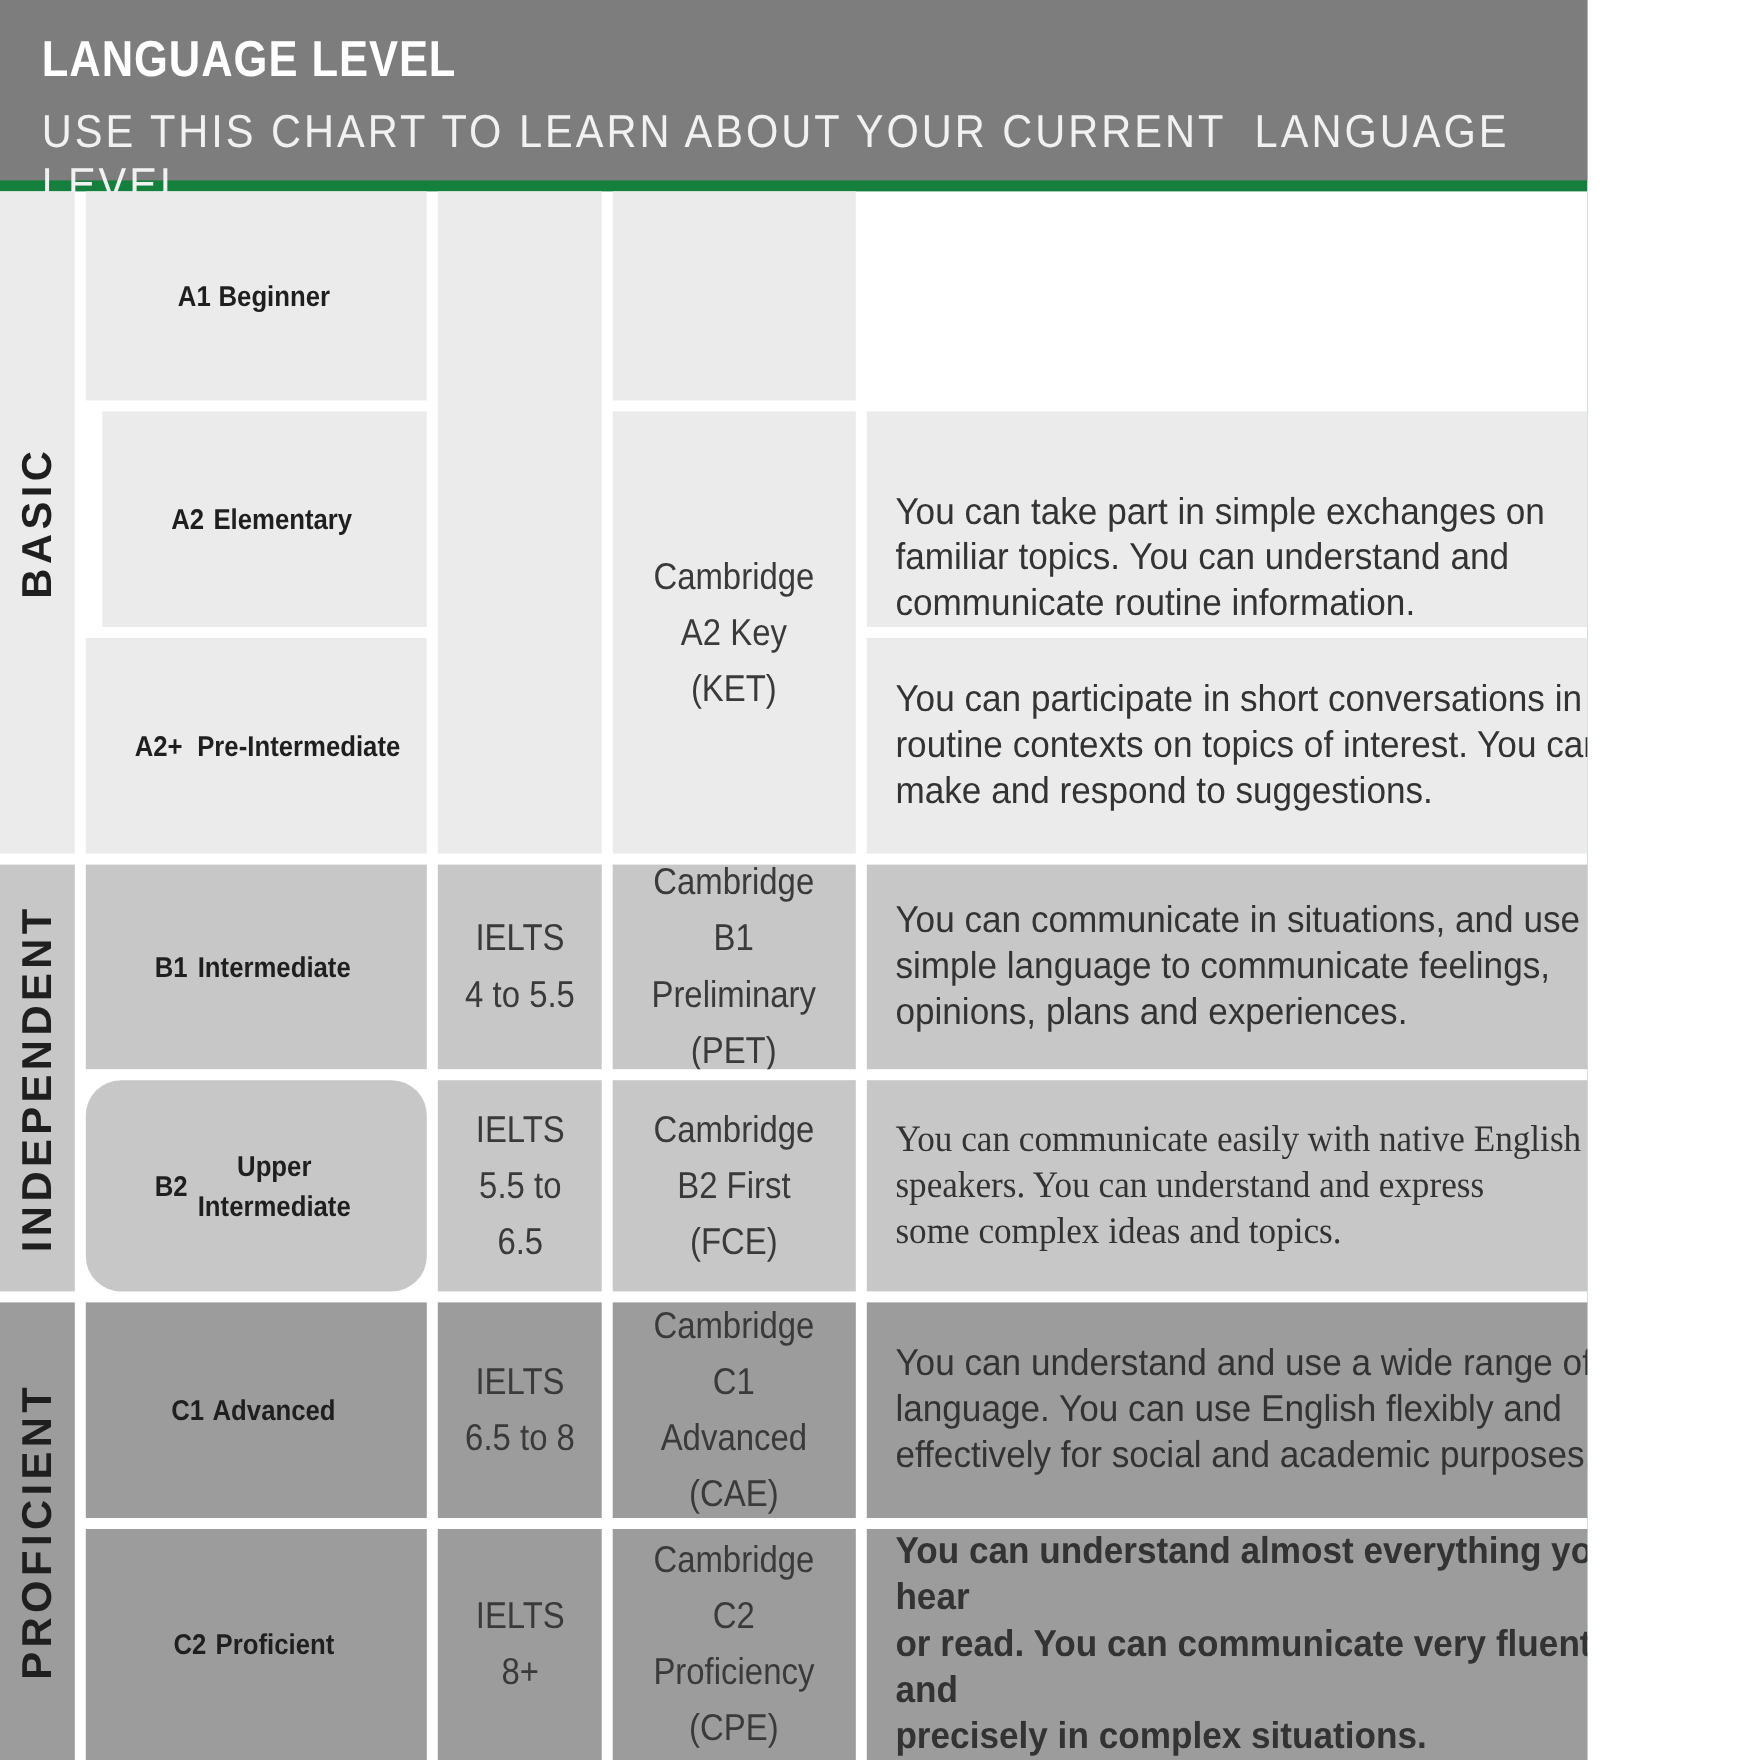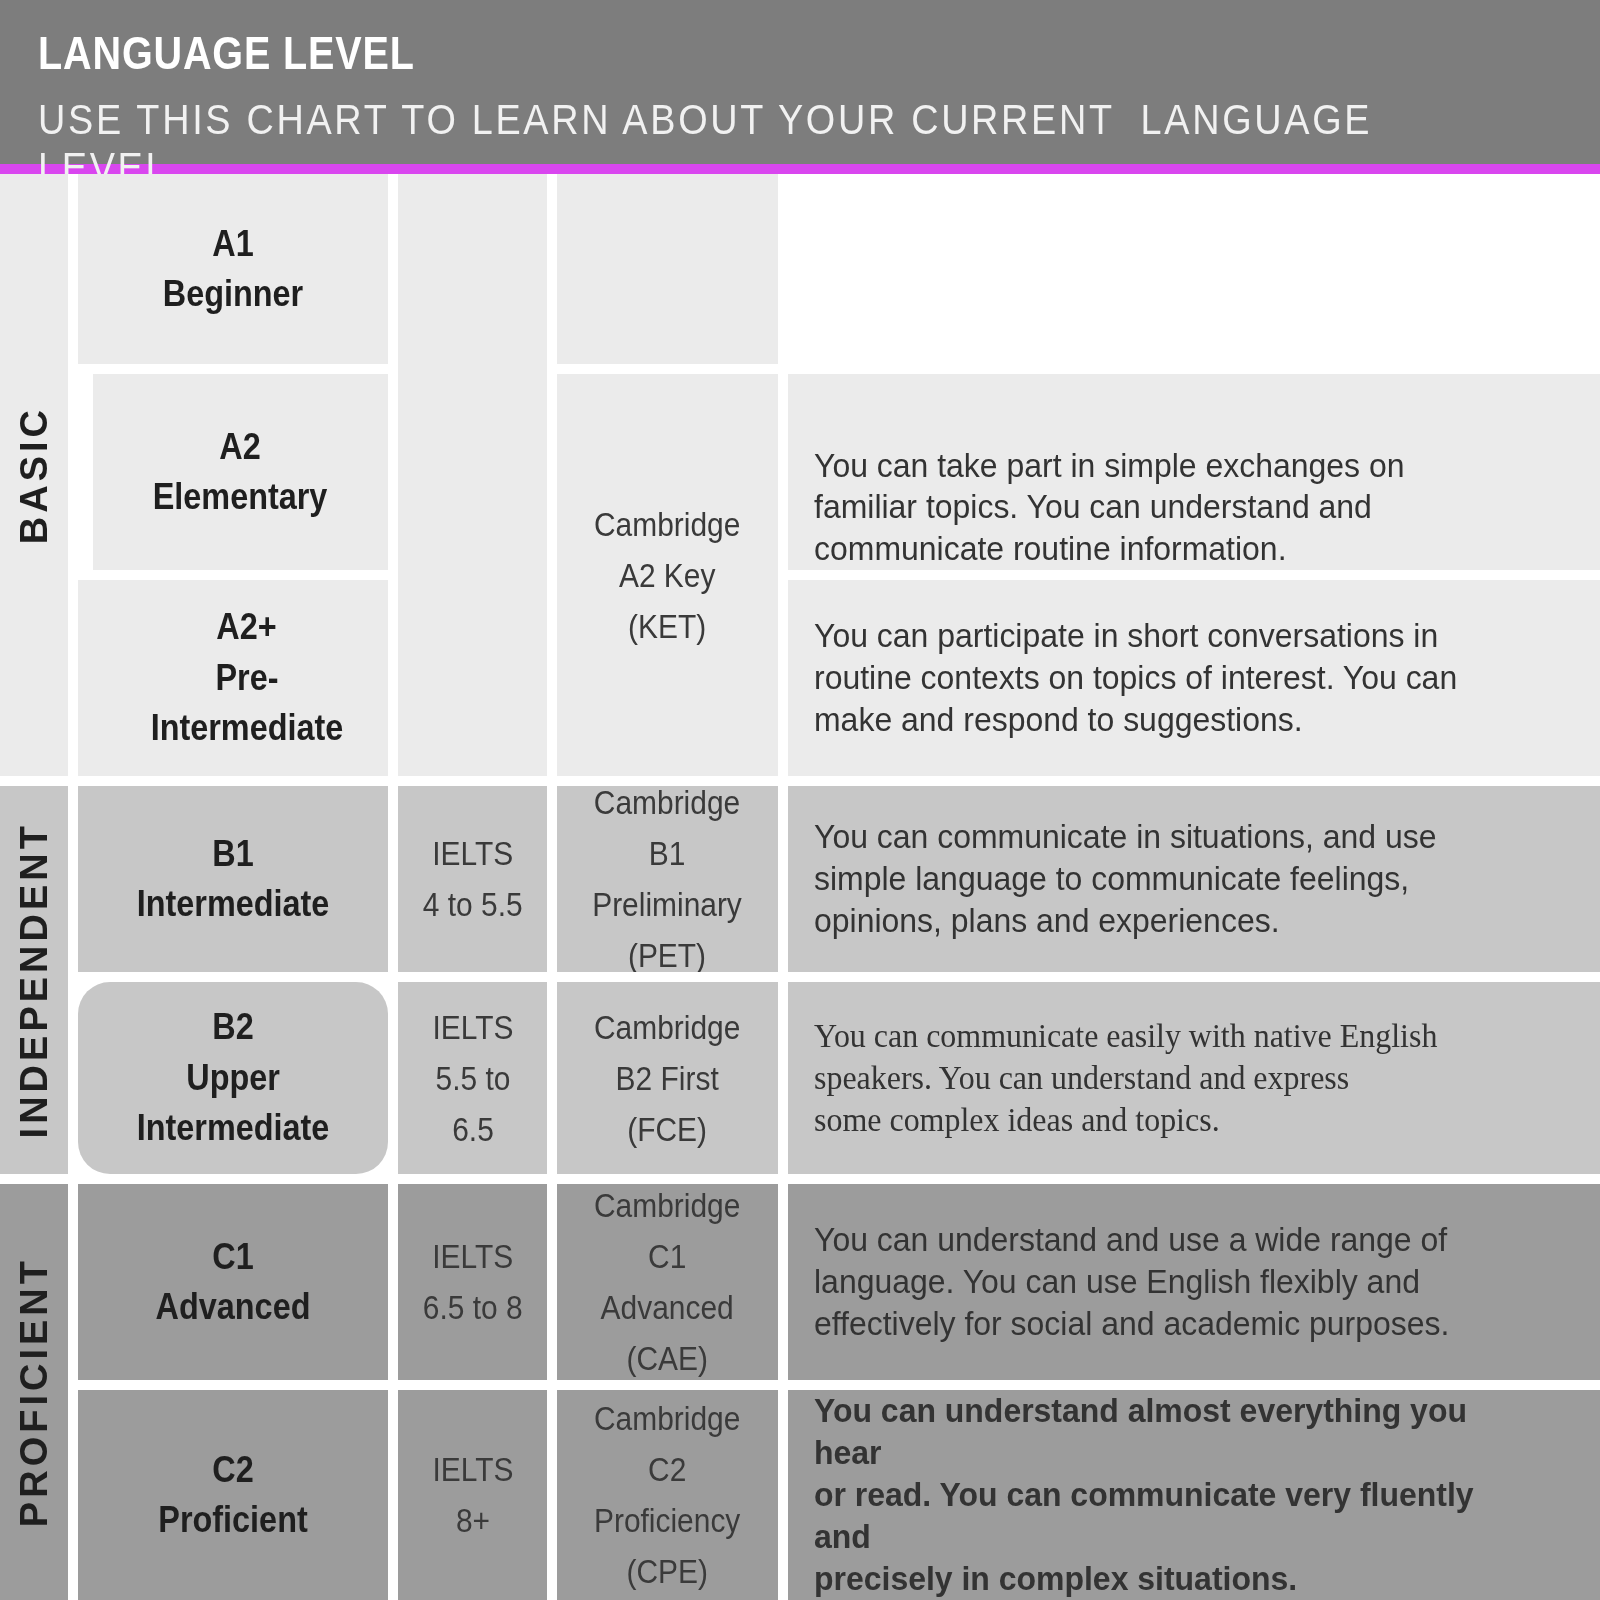--- a/index.html
+++ b/index.html
@@ -1,16 +1,16 @@
 <!DOCTYPE html>
 <html><head>
 <meta charset="utf-8">
 <style>
   html,body{margin:0;padding:0;background:#fff;}
-  .page{position:relative;width:1600px;height:1600px;background:#d946ef;overflow:hidden;
+  .page{position:relative;width:1443px;height:1600px;background:#15803d;overflow:hidden;
         font-family:"Liberation Sans",sans-serif;}
   
   .hdr{box-sizing:border-box;width:1600px;height:164px;background:#7d7d7d;
        padding:26px 0 0 38px;}
   .hdr .title{color:#ffffff;font-size:46px;font-weight:700;letter-spacing:1px;
        transform:scaleX(0.86);transform-origin:left center;white-space:pre;}
   .hdr .subtitle{color:#f1f1f1;font-size:42px;font-weight:400;letter-spacing:3px;
        margin-top:16px;transform:scaleX(0.9);transform-origin:left center;white-space:pre-wrap;}
   
   .grid{position:absolute;left:0;top:174px;width:1600px;height:1426px;
@@ -18,21 +18,21 @@
         grid-template-columns:68px 310px 149px 221px auto;
         grid-template-rows:190px 196px 196px 186px 192px 196px auto;
         column-gap:10px;row-gap:10px;background:#ffffff;}
   .cell{display:flex;align-items:center;justify-content:center;text-align:center;
         overflow:hidden;}
   .s1{background:#ebebeb;}
   .s2{background:#c7c7c7;}
   .s3{background:#9c9c9c;}
   .vlabel{writing-mode:vertical-rl;transform:rotate(180deg);
           font-weight:700;font-size:38px;letter-spacing:4px;color:#1f1f1f;}
-  .level{flex-direction:column;font-weight:700;font-size:36px;color:#1f1f1f;line-height:1.4;}
+  .level{font-weight:700;font-size:26px;color:#1f1f1f;line-height:1.4;}
   .level .inner{transform:scaleX(0.9);white-space:pre-line;}
   .exam{font-size:34px;color:#3a3a3a;line-height:1.5;}
   .exam .inner{transform:scaleX(0.88);white-space:pre-line;}
   .desc{justify-content:flex-start;text-align:left;padding:0 30px 0 26px;
         font-size:34px;color:#333333;line-height:1.23;}
   .desc .inner{transform:scaleX(0.94);transform-origin:left center;white-space:pre-line;}
   
   .g-basic{grid-column:1;grid-row:1/4;}
   .g-ind{grid-column:1;grid-row:4/6;}
   .g-pro{grid-column:1;grid-row:6/8;}

